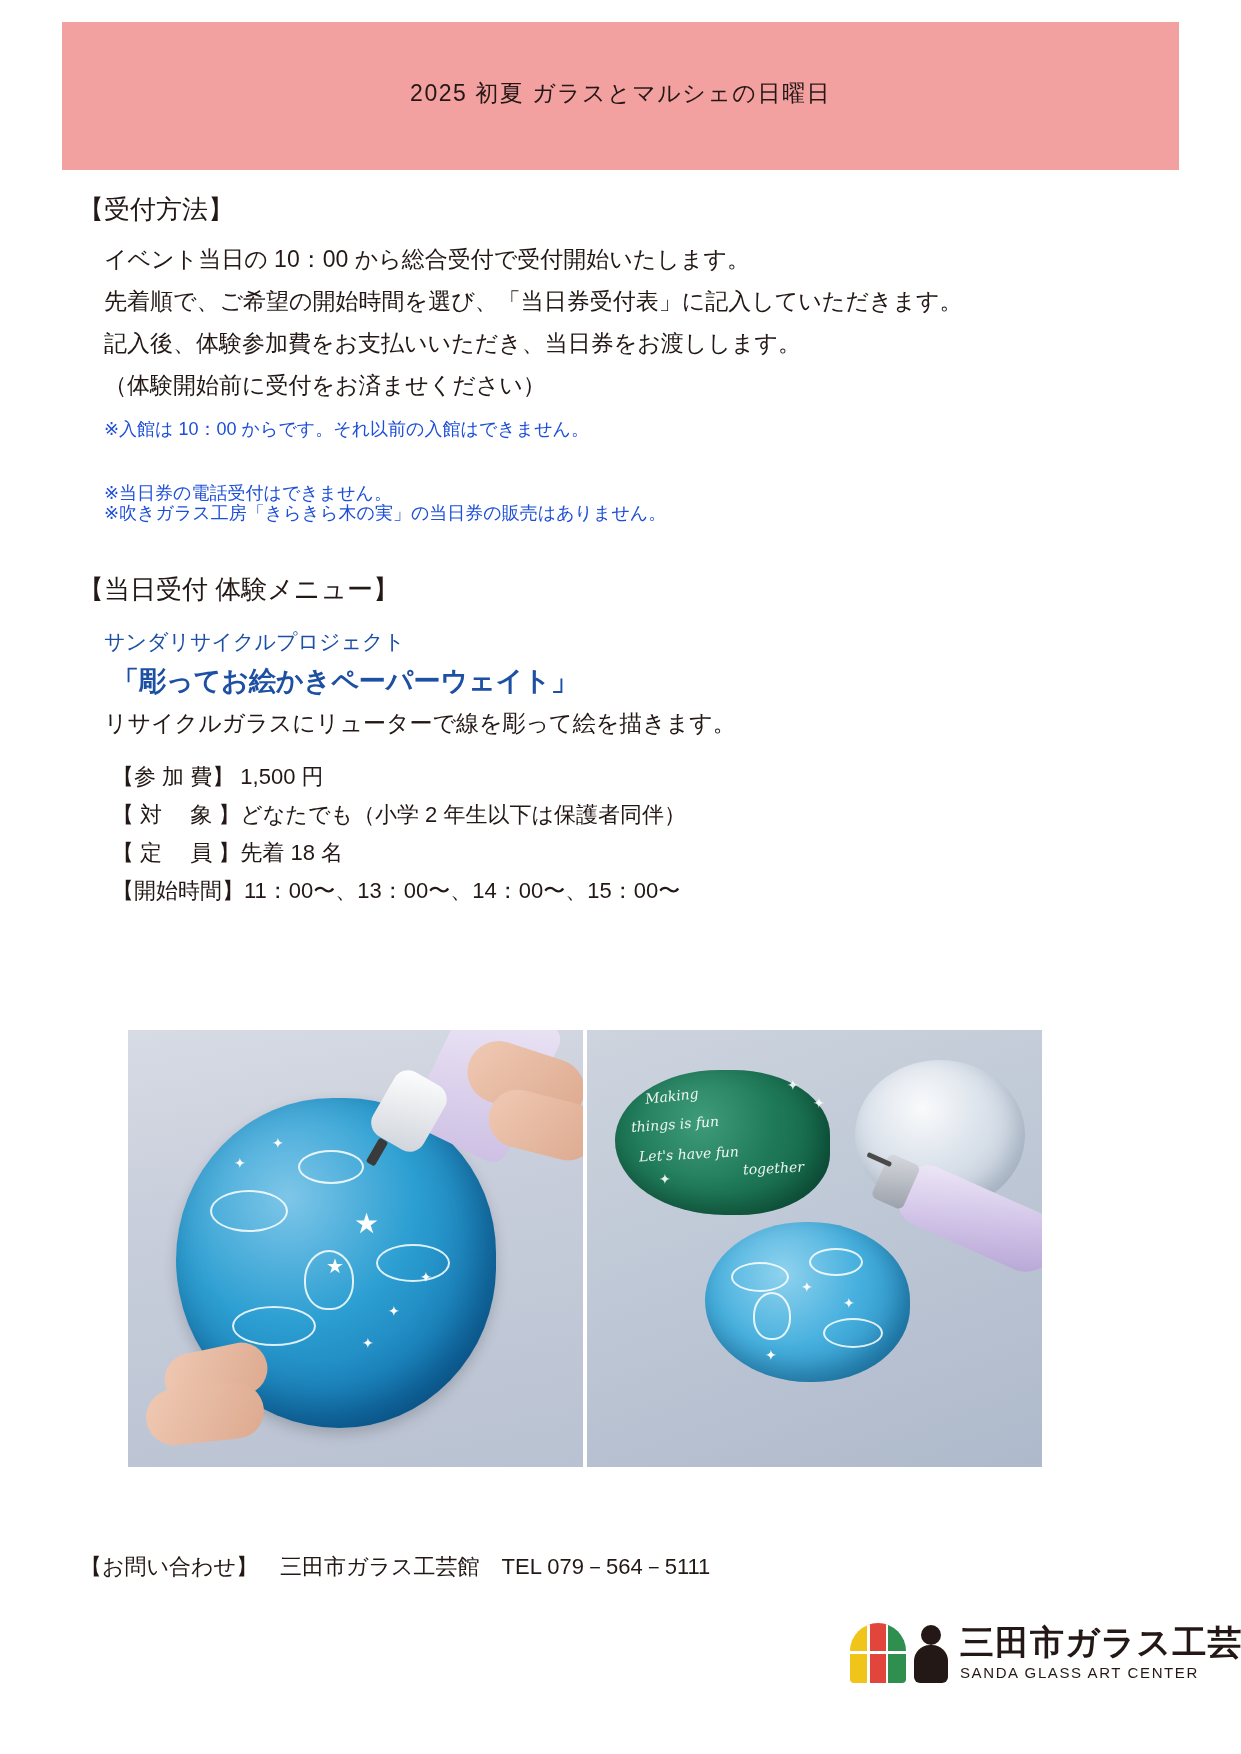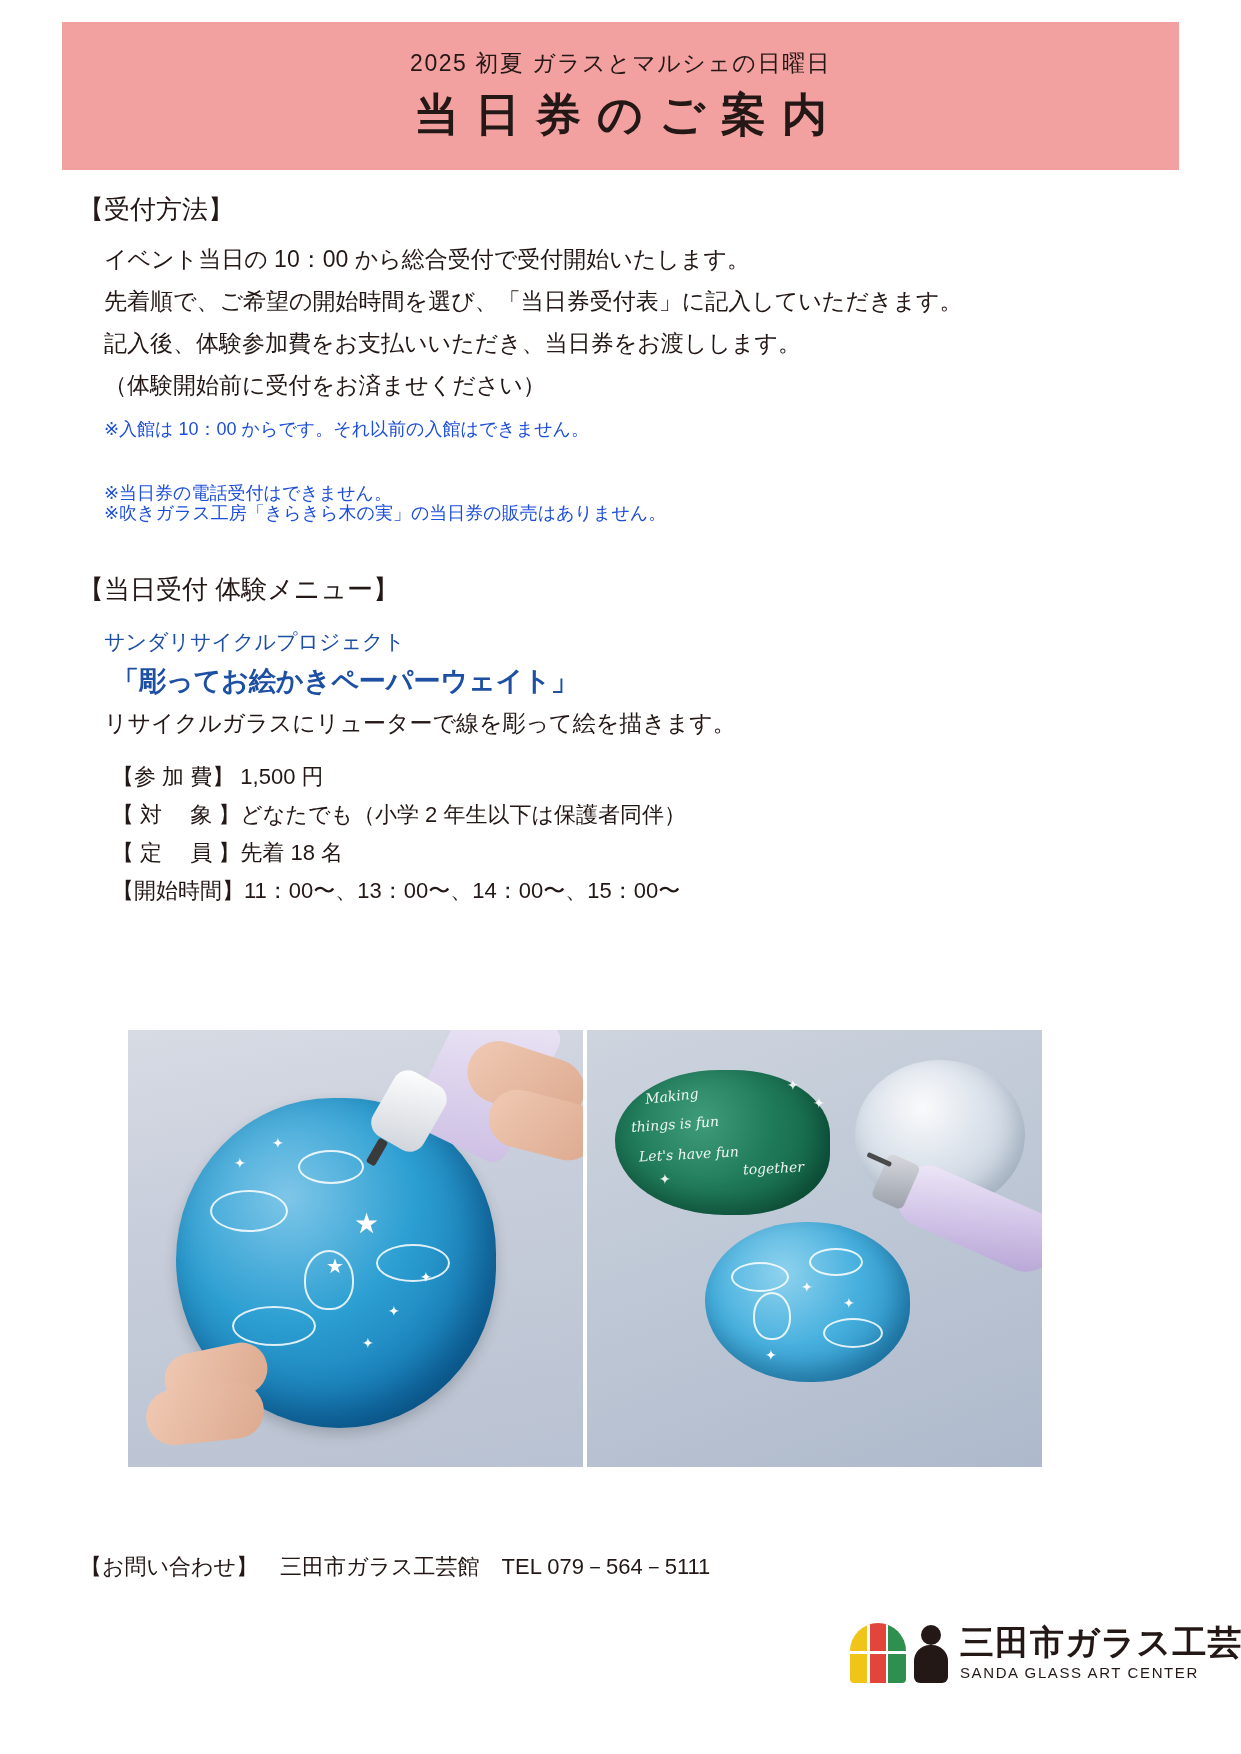--- a/index.html
+++ b/index.html
@@ -314,21 +314,20 @@
     color: #231815;
     white-space: nowrap;
     margin-top: 4px;
   }
 </style>
 </head>
 <body>
 
 <div class="banner">
   <div class="banner-sub">2025 初夏 ガラスとマルシェの日曜日</div>
-  <div class="banner-title">当日券のご案内</div>
 </div>
 
 <div class="sec-head" style="left:78px; top:192px;">【受付方法】</div>
 
 <div class="para" style="left:104px; top:238px;">イベント当日の 10：00 から総合受付で受付開始いたします。</div>
 <div class="para" style="left:104px; top:280px;">先着順で、ご希望の開始時間を選び、「当日券受付表」に記入していただきます。</div>
 <div class="para" style="left:104px; top:322px;">記入後、体験参加費をお支払いいただき、当日券をお渡しします。</div>
 <div class="para" style="left:104px; top:364px;">（体験開始前に受付をお済ませください）</div>
 
 <div class="note" style="left:104px; top:408px;">※入館は 10：00 からです。それ以前の入館はできません。</div>

